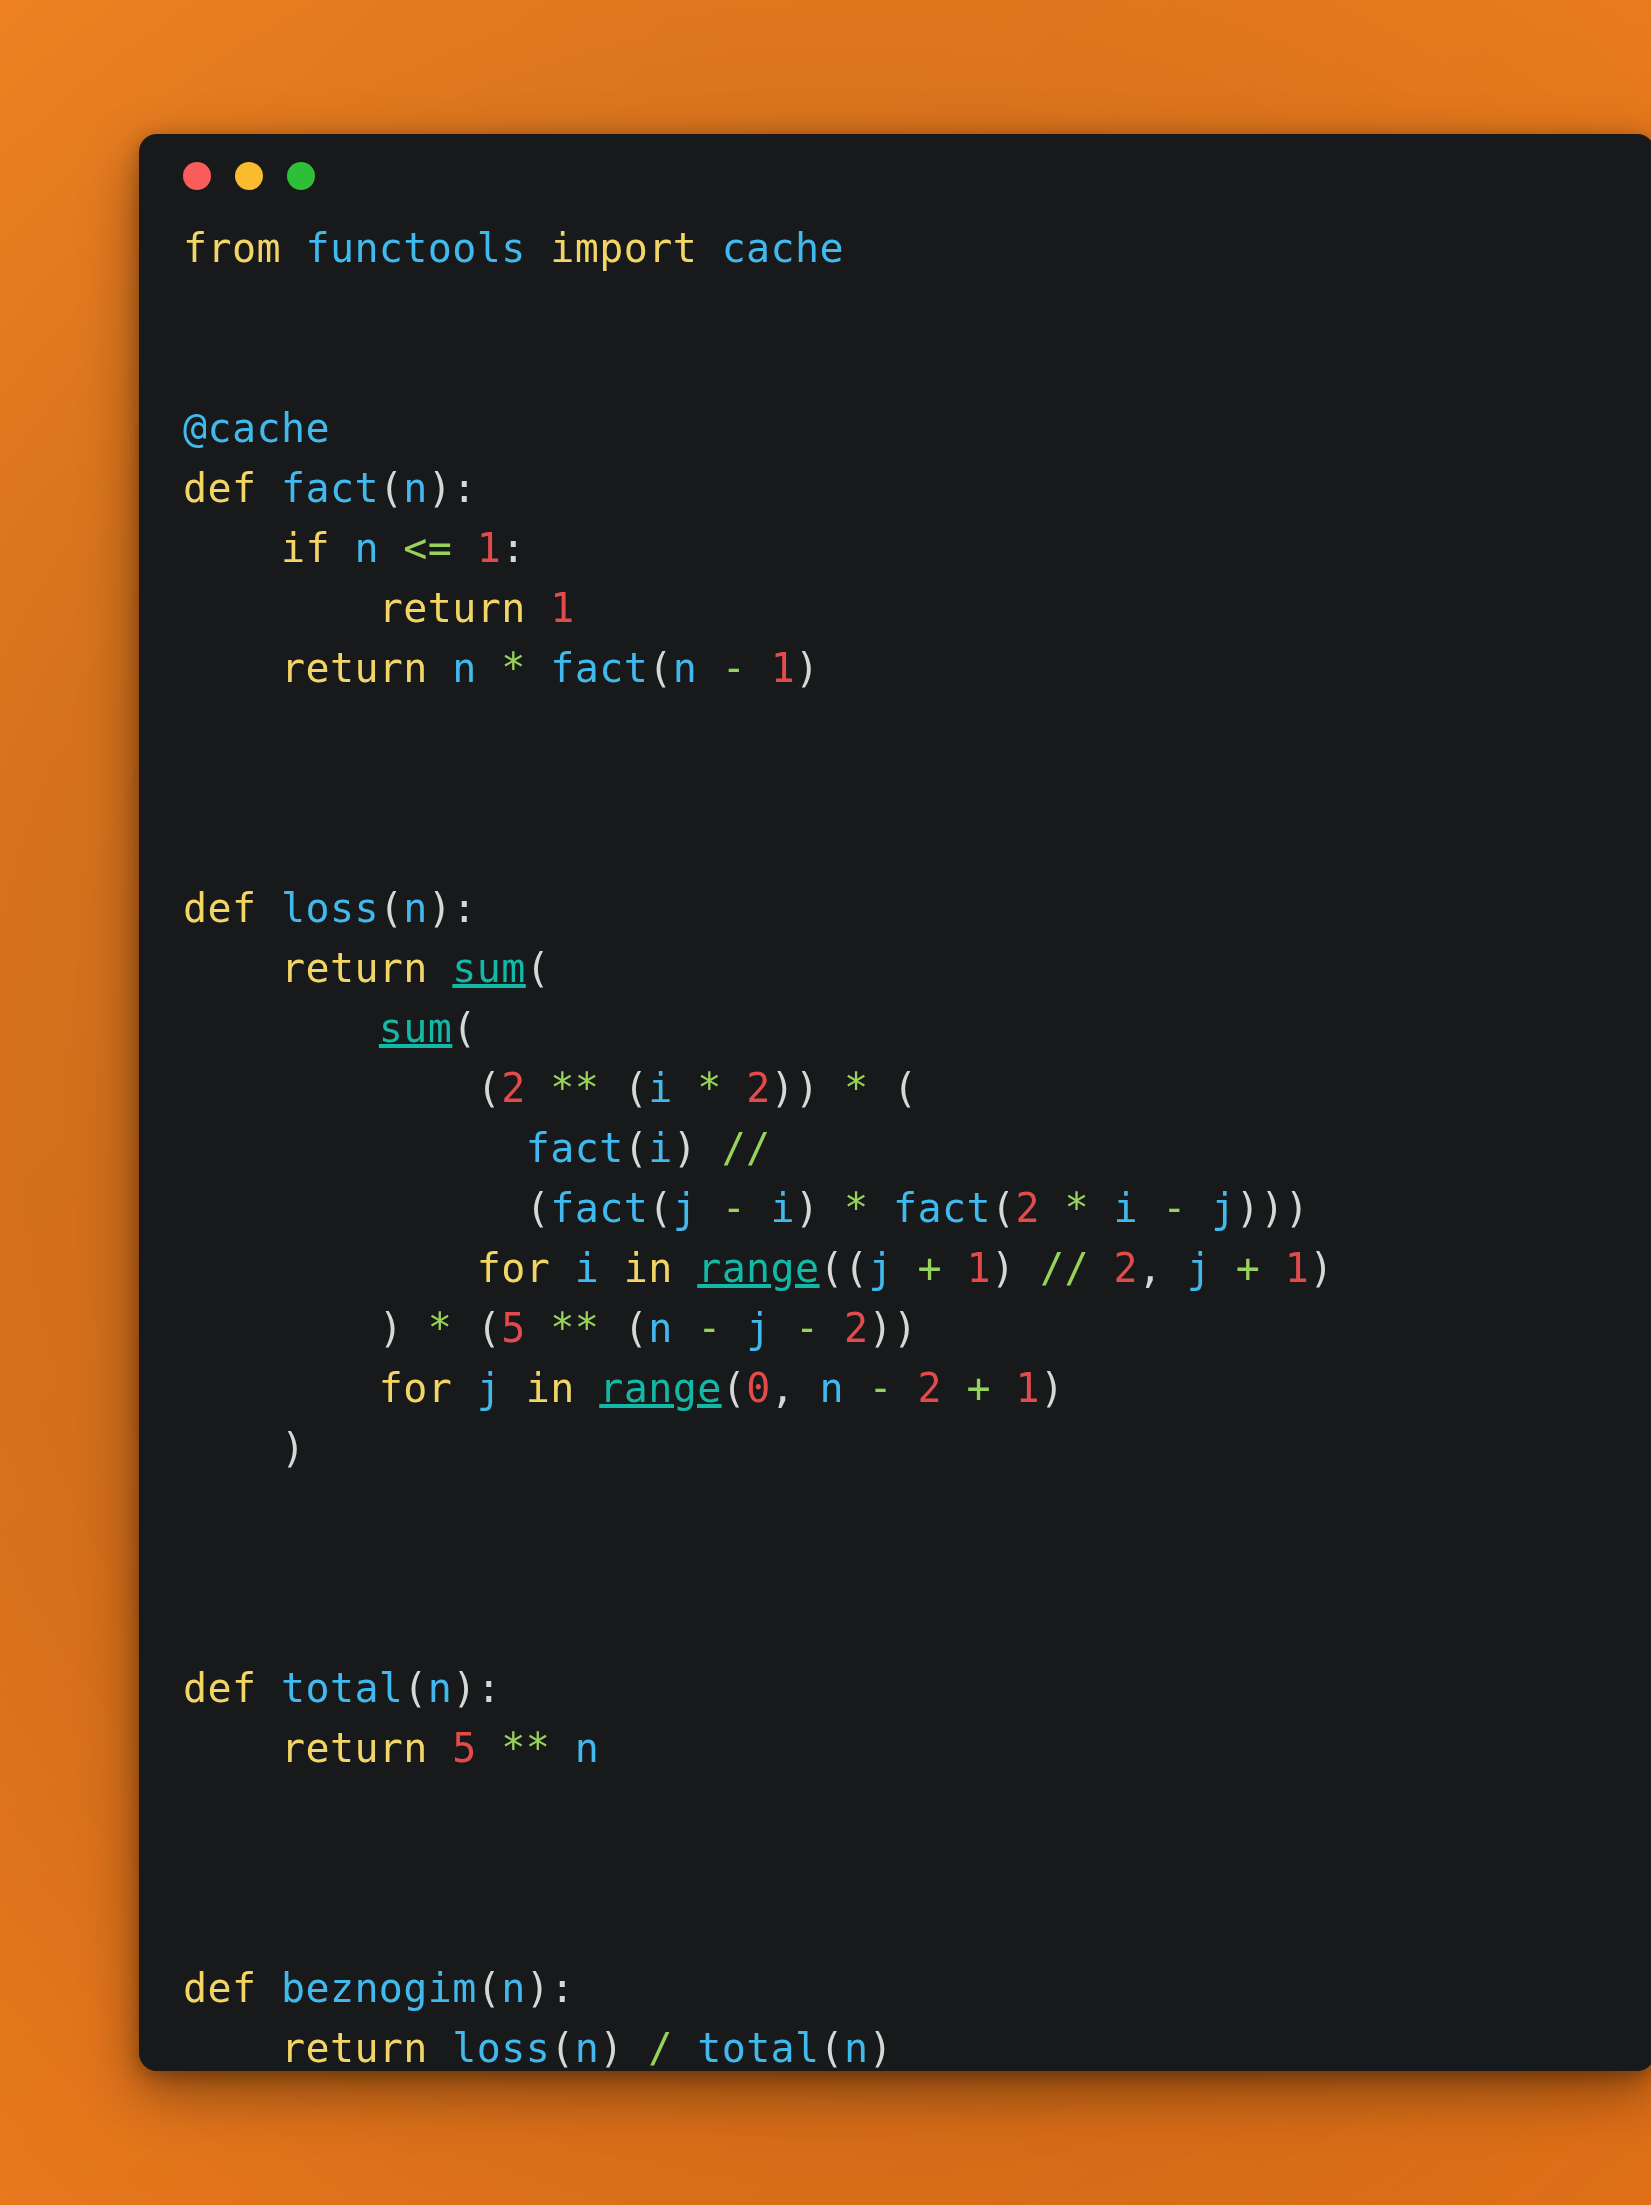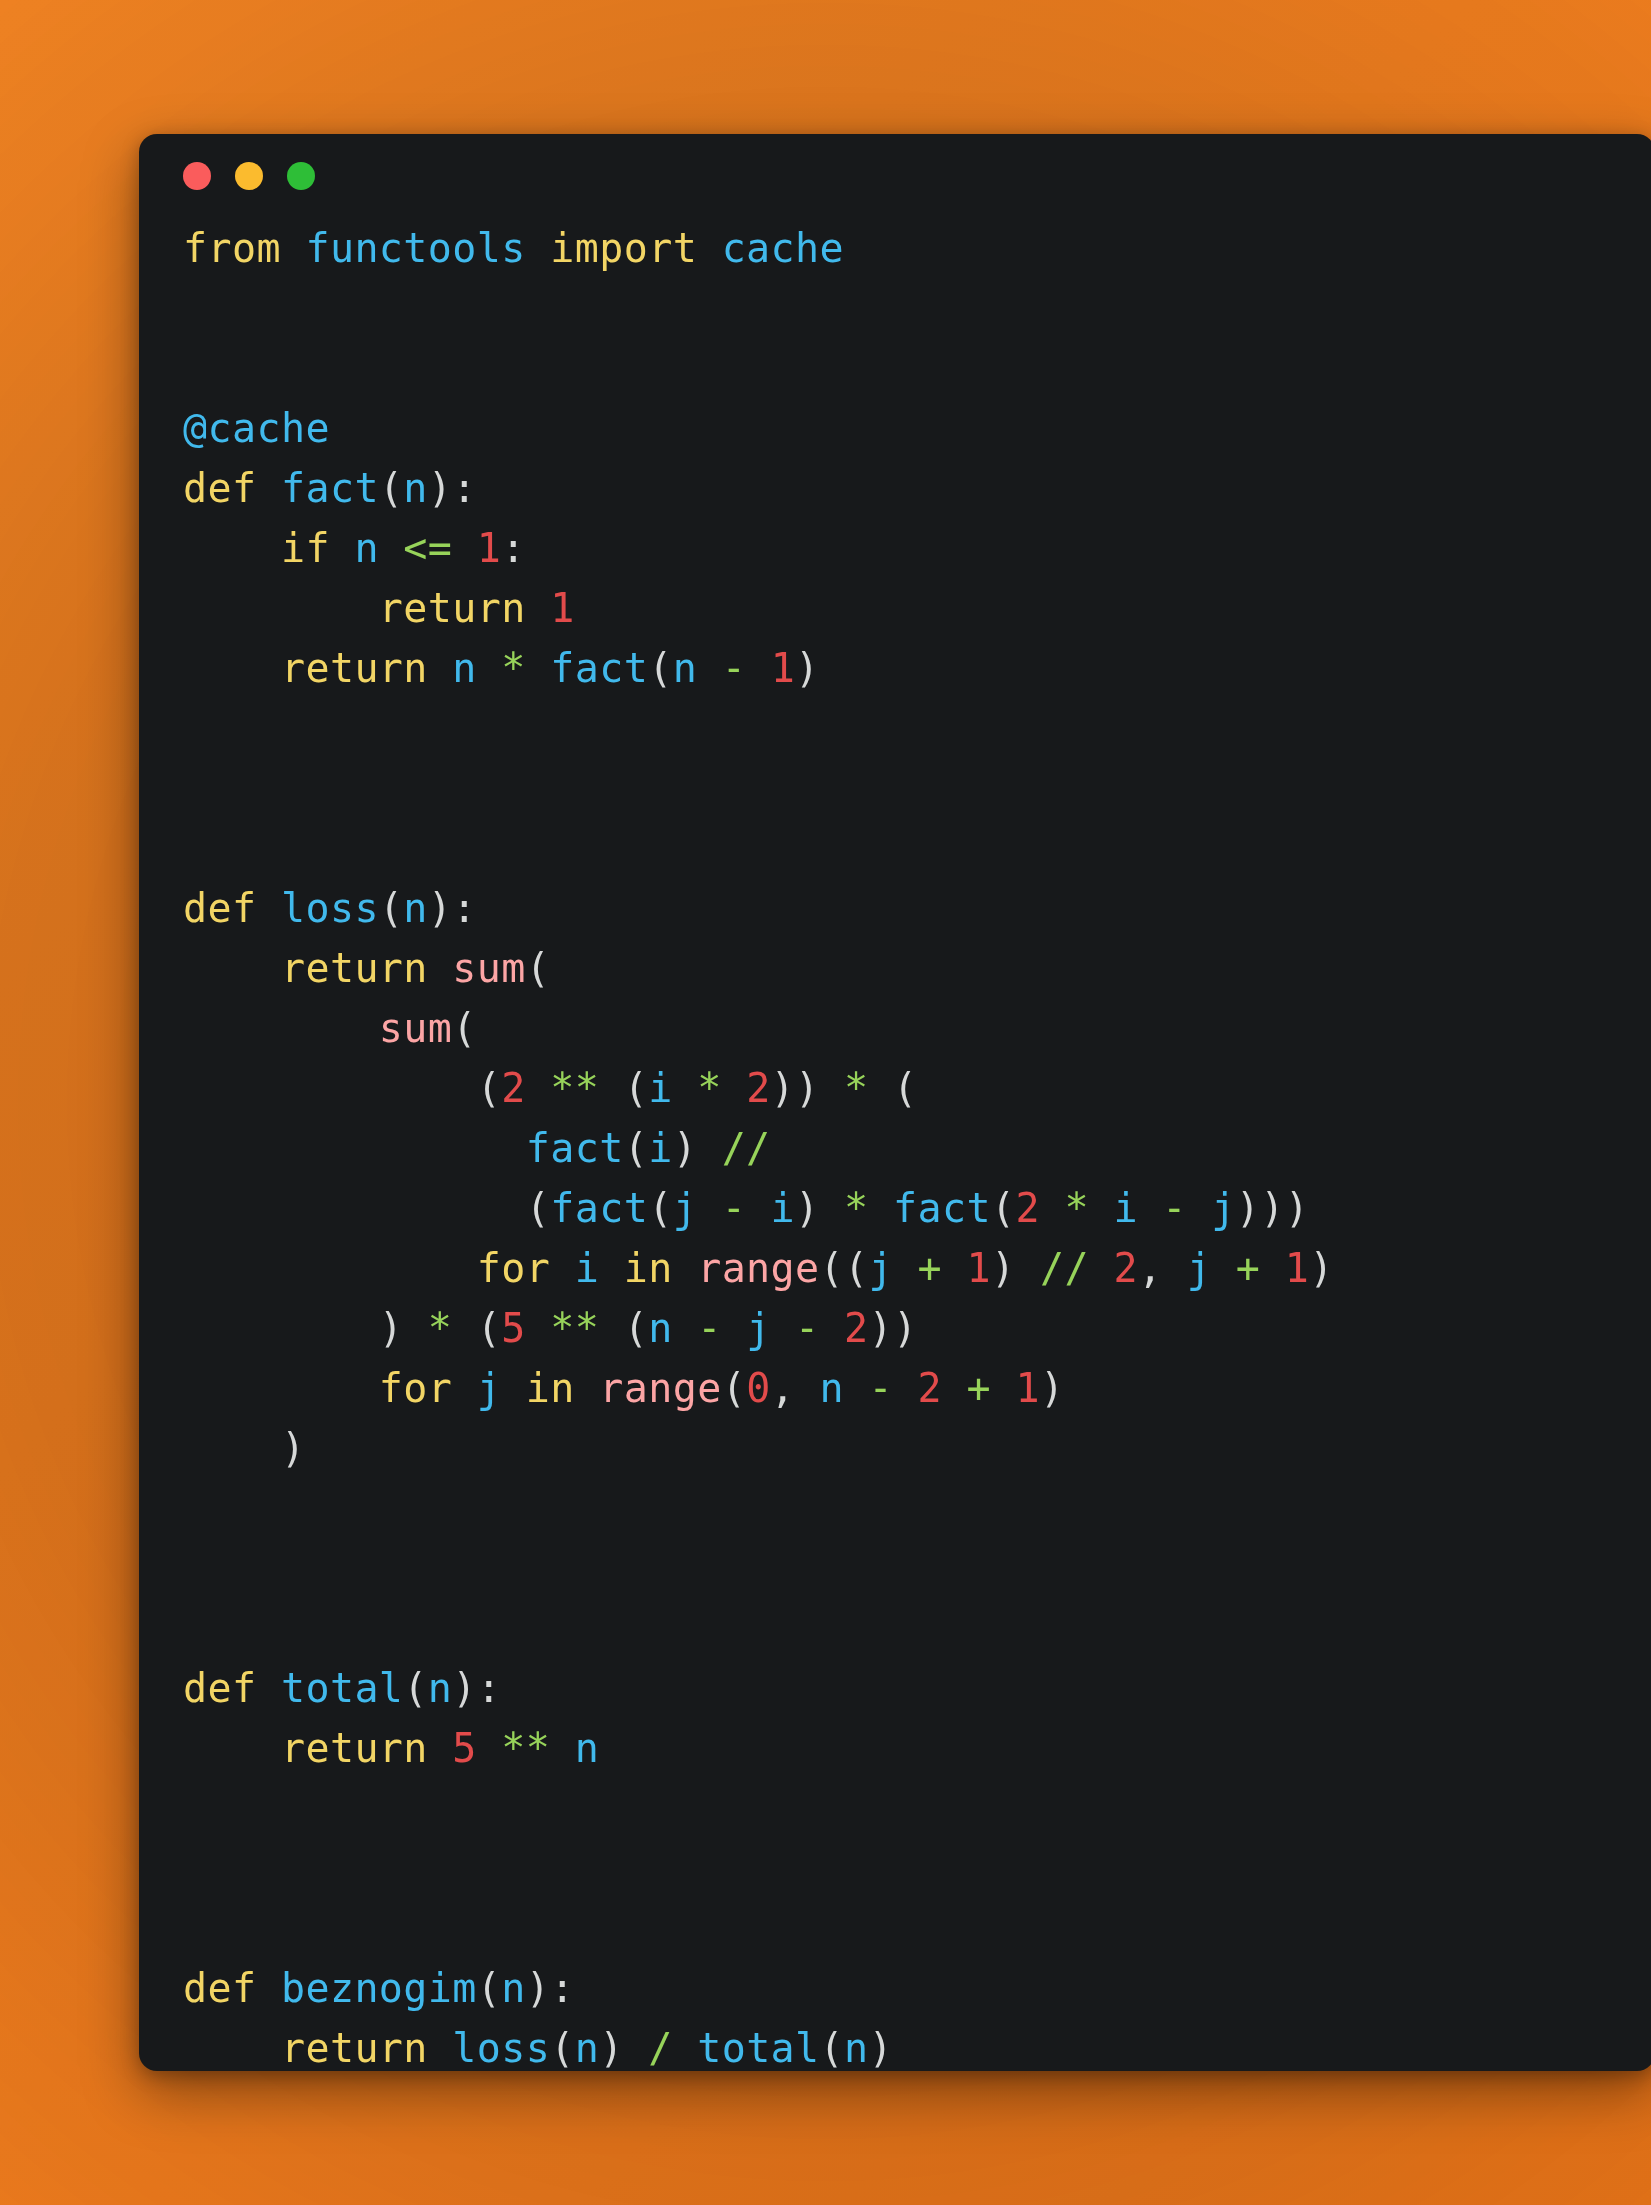--- a/index.html
+++ b/index.html
@@ -55,21 +55,21 @@
     line-height: 60px;
     white-space: pre;
     color: #D6D8D8;
     letter-spacing: 0.4px;
   }
   .code .line { min-height: 60px; }
 
   
   .kw  { color: #F2D565; }   
   .id  { color: #41B9EC; }   
-  .bi  { color: #fca5a5; }   
+  .bi  { color: #14b8a6; text-decoration: underline; }   
   .op  { color: #97D35A; }   
   .num { color: #E24B4B; }   
   .pn  { color: #D6D8D8; }   
 </style>
 </head>
 <body>
 
 <div class="window">
 
   <div class="titlebar">

